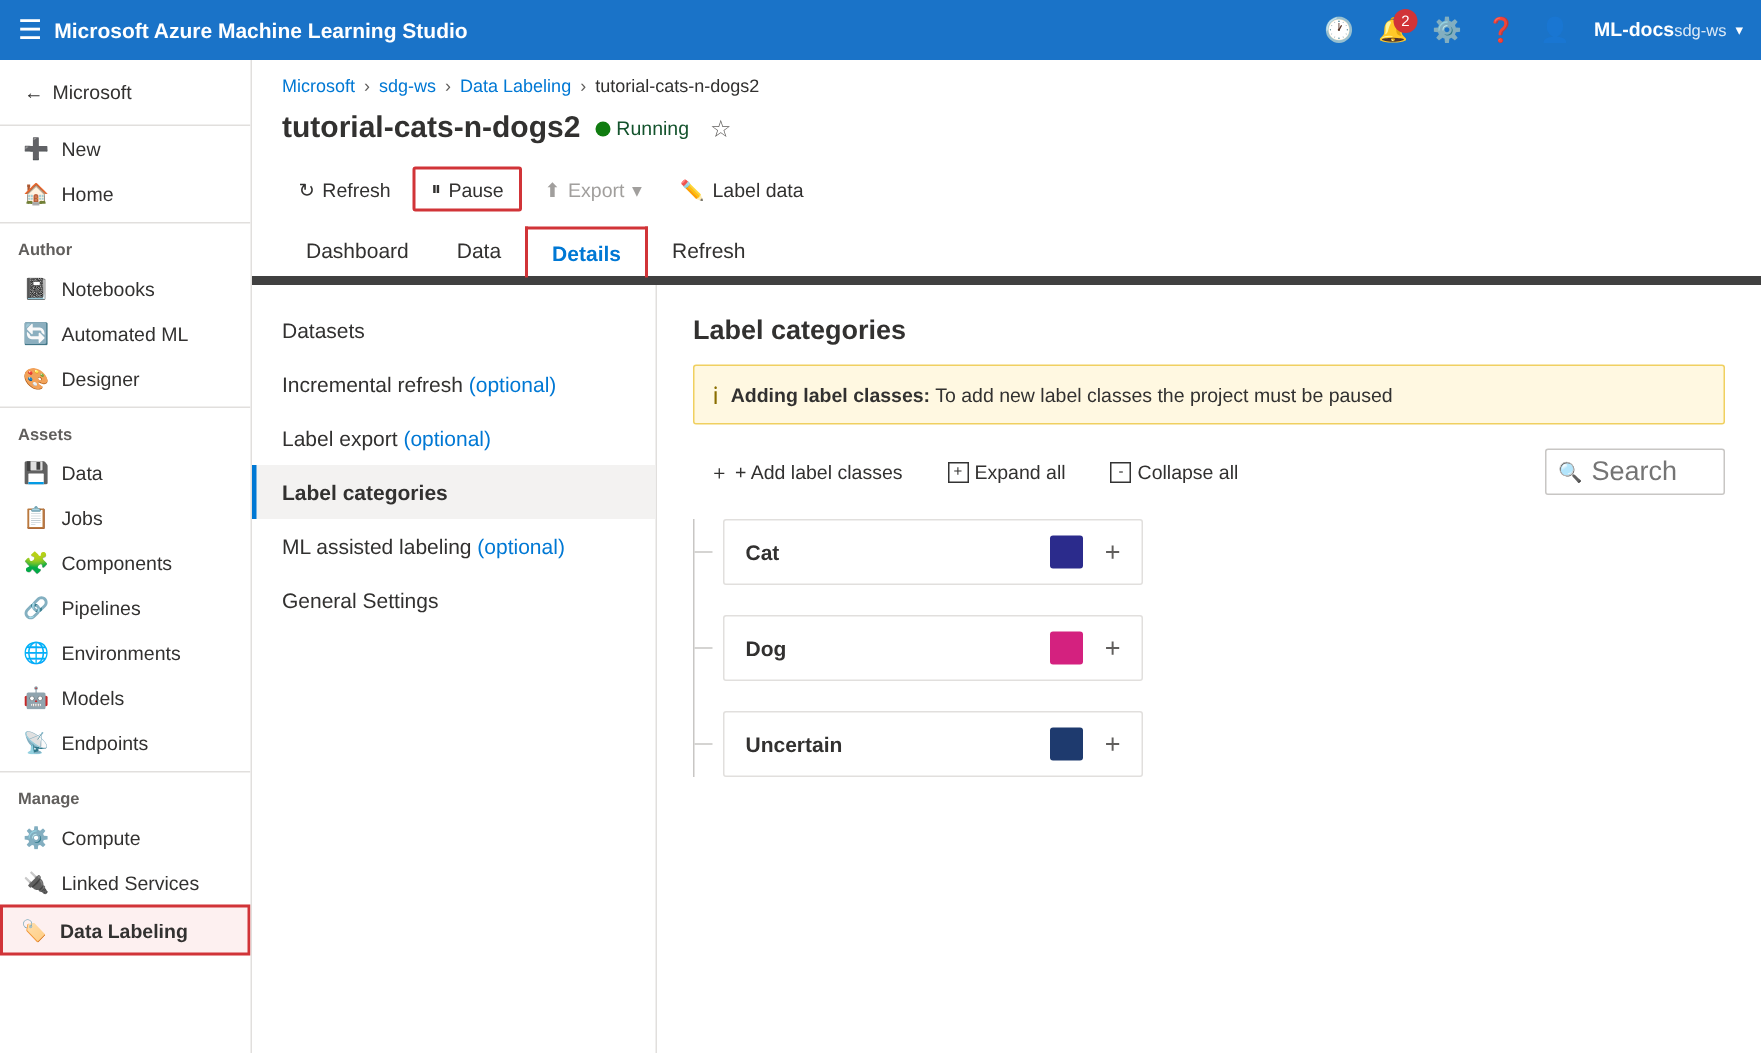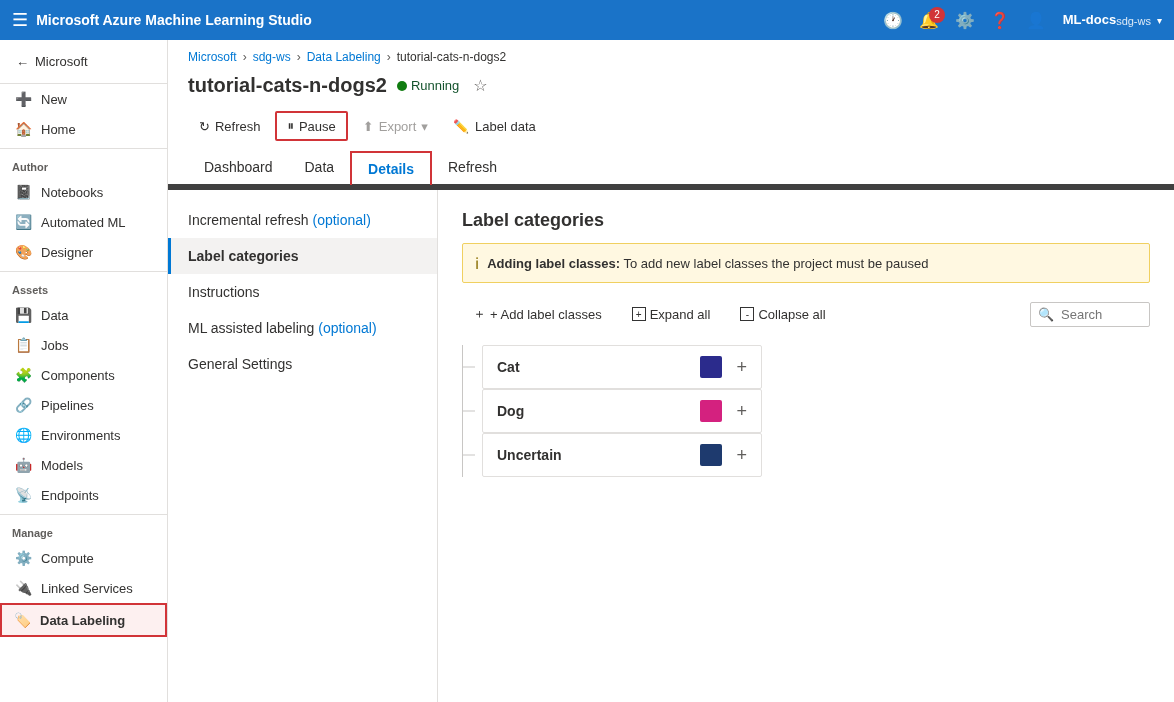--- a/index.html
+++ b/index.html
@@ -184,27 +184,27 @@
       background: white; border: 1px solid transparent;
       cursor: pointer; border-radius: 2px;
     }
     .cat-sep { flex: 1; }
     .search-box {
       display: flex; align-items: center;
       border: 1px solid #c8c6c4; border-radius: 2px;
       padding: 4px 8px; background: white; gap: 6px;
     }
     .search-box input {
-      border: none; outline: none; font-size: 13px;
+      border: none; outline: none; font-size: 18px;
       width: 80px; color: #323130;
     }
     .search-icon { color: #605e5c; font-size: 13px; }
 
     
-    .cat-list { display: flex; flex-direction: column; gap: 0; }
+    .cat-list { display: flex; flex-direction: column; gap: 20px; }
     .cat-item {
       display: flex; align-items: center; gap: 10px;
       border: 1px solid #e1dfdd; border-radius: 2px;
       padding: 10px 14px;
       background: white;
       position: relative;
       width: 280px;
     }
     .cat-item::before {
       content: ''; position: absolute; left: -20px; top: 50%;
@@ -386,25 +386,28 @@
     <div class="tabs">
       <div class="tab">Dashboard</div>
       <div class="tab">Data</div>
       <div class="tab active">Details</div>
       <div class="tab">Refresh</div>
     </div>
 
     <div class="content-area">
 
       <div class="left-nav">
+        <div class="left-nav-item">Datasets</div>
         <div class="left-nav-item">
           Incremental refresh <a>(optional)</a>
         </div>
+        <div class="left-nav-item">
+          Label export <a>(optional)</a>
+        </div>
         <div class="left-nav-item active">Label categories</div>
-        <div class="left-nav-item">Instructions</div>
         <div class="left-nav-item">
           ML assisted labeling <a>(optional)</a>
         </div>
         <div class="left-nav-item">General Settings</div>
       </div>
 
       <div class="right-panel">
         <div class="panel-title">Label categories</div>
 
         <div class="info-banner">

